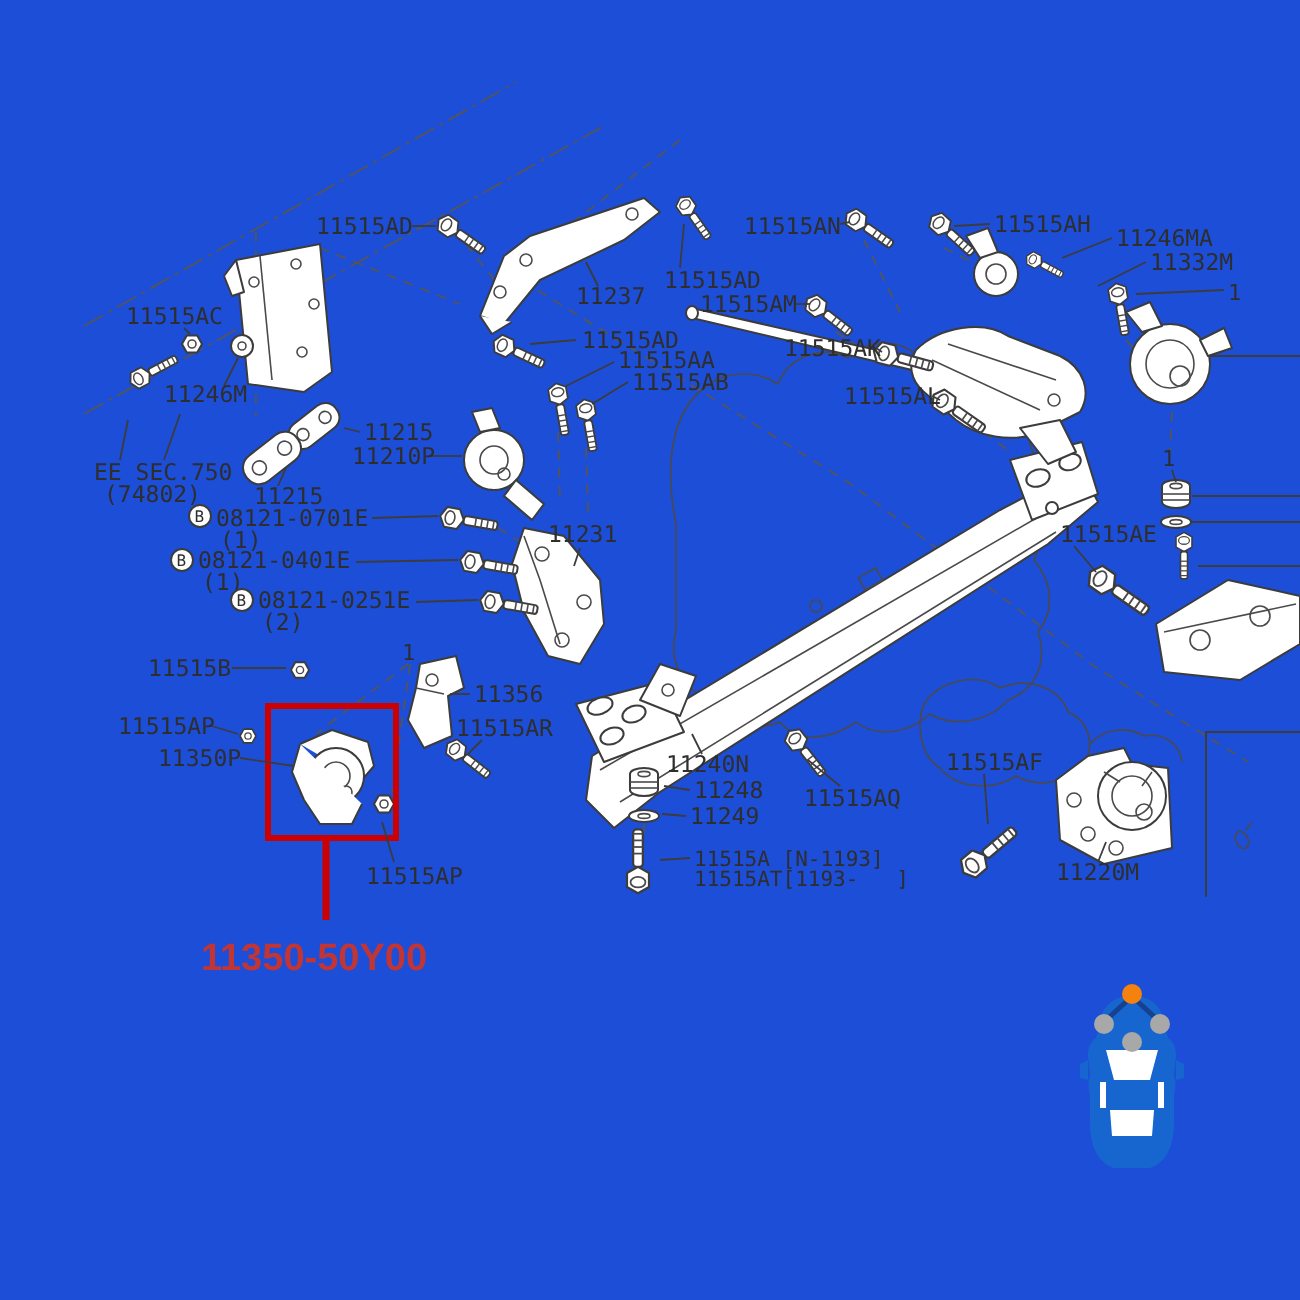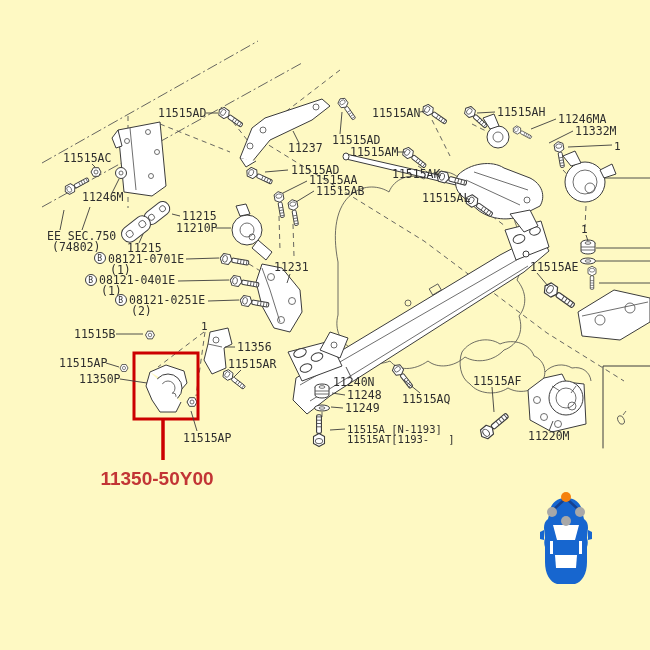--- a/index.html
+++ b/index.html
@@ -1,16 +1,16 @@
 <!DOCTYPE html>
 <html><head>
 <meta charset="utf-8">
 <style>
   html,body{margin:0;padding:0;background:#ffffff;}
-  #stage{position:relative;width:650px;height:650px;background:#fef9c3;overflow:hidden;}
+  #stage{position:relative;width:650px;height:650px;background:#1d4ed8;overflow:hidden;}
   svg text{white-space:pre;}
   .callout{font-family:"DejaVu Sans Mono",monospace;font-size:11.5px;fill:#2e2e2e;}
   .callout-sm{font-family:"DejaVu Sans Mono",monospace;font-size:10.5px;fill:#2e2e2e;}
   .bchar{font-family:"DejaVu Sans Mono",monospace;font-size:8px;fill:#2e2e2e;}
   .refnum{font-family:"DejaVu Sans Mono",monospace;font-size:11px;fill:#2e2e2e;}
   .part-red{font-family:"Liberation Sans",sans-serif;font-size:19px;font-weight:bold;}
   .ln{stroke:#3c3c3c;stroke-width:1;fill:none;stroke-linecap:round;stroke-linejoin:round;}
   .part{stroke:#3c3c3c;stroke-width:1;fill:#ffffff;stroke-linejoin:round;}
   .thin{stroke:#4a4a4a;stroke-width:0.8;fill:none;}
   .lead{stroke:#3c3c3c;stroke-width:0.9;fill:none;}

